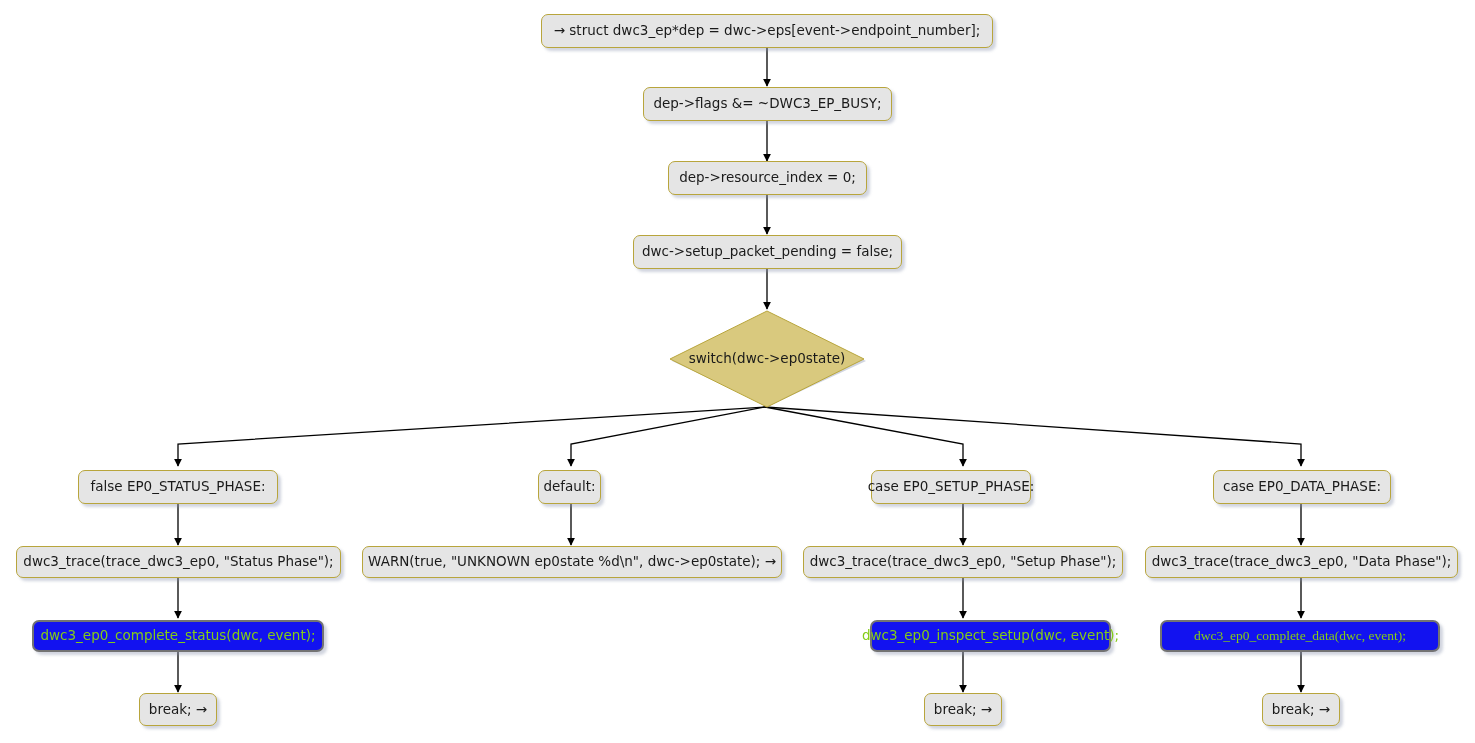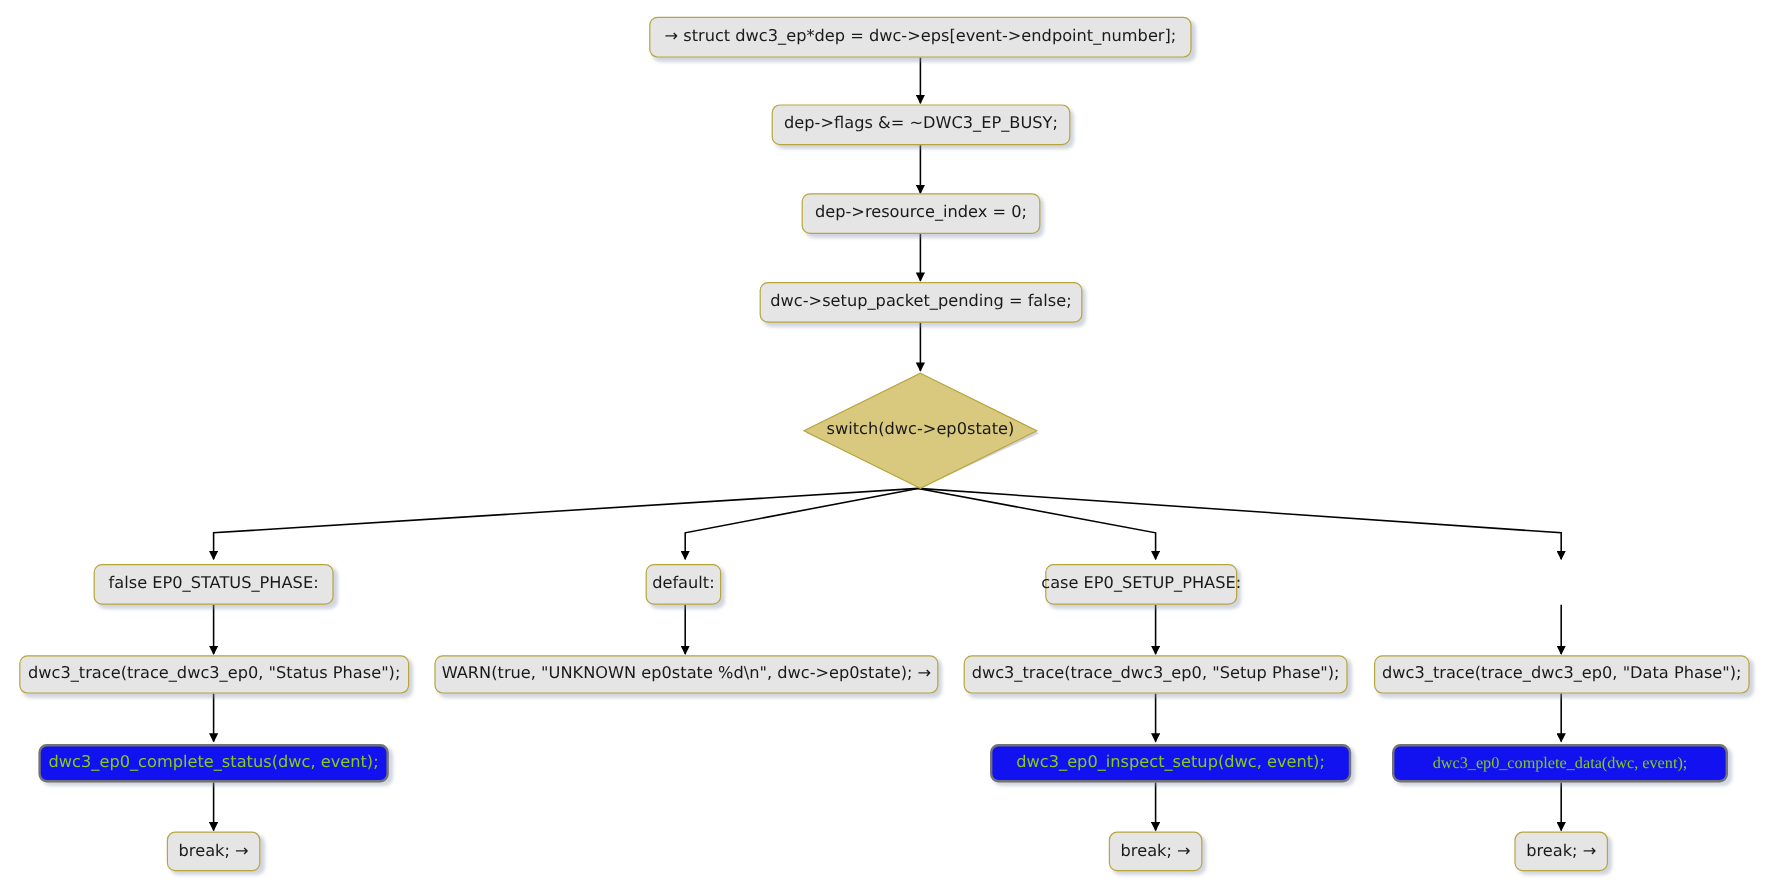--- a/index.html
+++ b/index.html
@@ -131,32 +131,33 @@
       <span>(dwc-&gt;ep0state)</span>
     </div>
   </div>
 
   <div class="node" style="left:78px; top:470px; width:200px; height:34px;">false EP0_STATUS_PHASE:</div>
 
   <div class="node" style="left:538px; top:470px; width:63px; height:34px;">default:</div>
 
   <div class="node" style="left:871px; top:470px; width:160px; height:34px;">case EP0_SETUP_PHASE:</div>
 
+  <div class="node" style="left:1213px; top:470px; width:178px; height:34px;">case EP0_DATA_PHASE:</div>
 
   <div class="node" style="left:16px; top:546px; width:325px; height:32px;">dwc3_trace(trace_dwc3_ep0, "Status Phase");</div>
 
   <div class="node" style="left:362px; top:546px; width:420px; height:32px;">WARN(true, "UNKNOWN ep0state %d\n", dwc-&gt;ep0state); →</div>
 
   <div class="node" style="left:803px; top:546px; width:320px; height:32px;">dwc3_trace(trace_dwc3_ep0, "Setup Phase");</div>
 
   <div class="node" style="left:1145px; top:546px; width:313px; height:32px;">dwc3_trace(trace_dwc3_ep0, "Data Phase");</div>
 
   <div class="node highlight" style="left:32px; top:620px; width:292px; height:32px;">dwc3_ep0_complete_status(dwc, event);</div>
 
-  <div class="node highlight" style="left:825px; top:620px; width:301px; height:32px;">dwc3_ep0_inspect_setup(dwc, event);</div>
+  <div class="node highlight" style="left:870px; top:620px; width:241px; height:32px;">dwc3_ep0_inspect_setup(dwc, event);</div>
 
   <div class="node highlight" style="left:1160px; top:620px; width:280px; height:32px;font-family:Liberation Serif, serif;">dwc3_ep0_complete_data(dwc, event);</div>
 
   <div class="node" style="left:139px; top:693px; width:78px; height:33px;">break; →</div>
 
   <div class="node" style="left:924px; top:693px; width:78px; height:33px;">break; →</div>
 
   <div class="node" style="left:1262px; top:693px; width:78px; height:33px;">break; →</div>
 
 </div>

